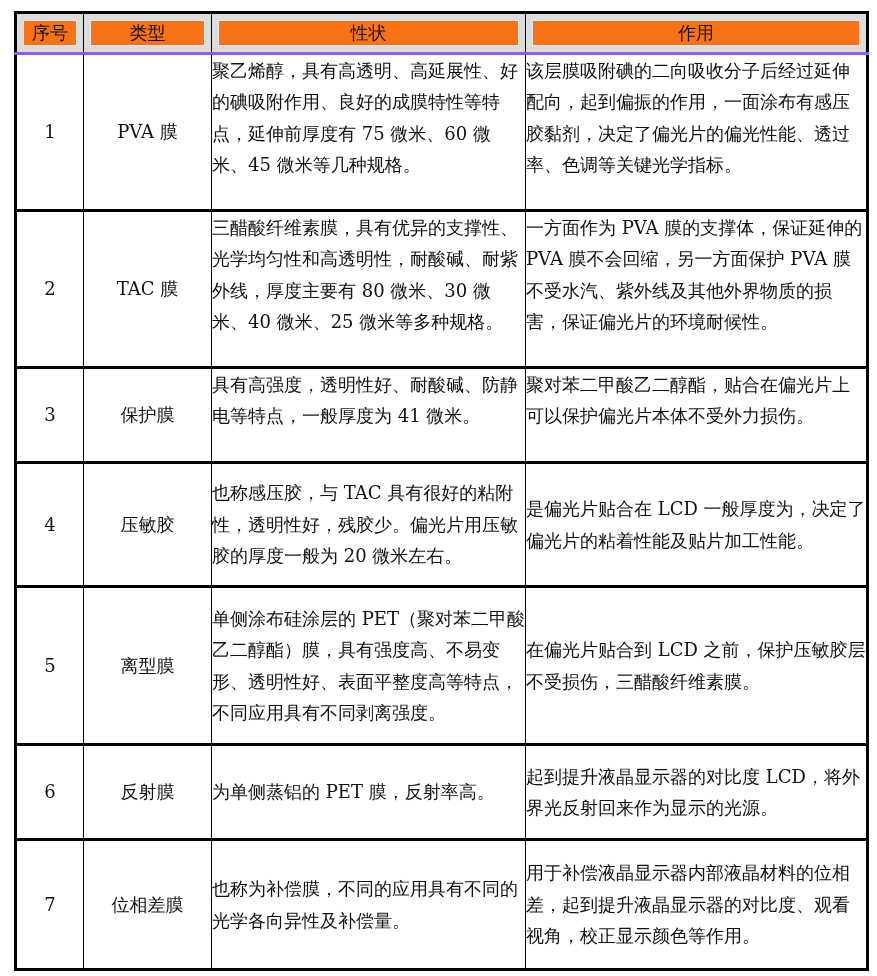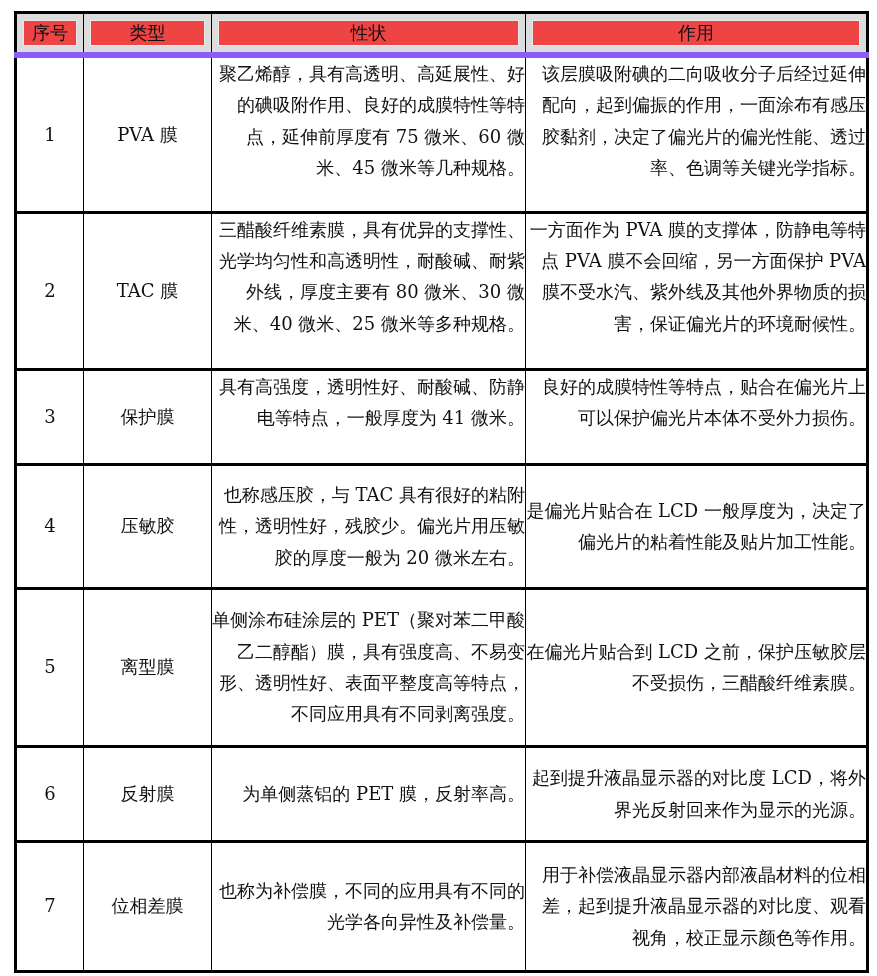--- a/index.html
+++ b/index.html
@@ -8,28 +8,28 @@
     table.spec {
       position: absolute; left: 14px; top: 11px;
       width: 852px; border-collapse: collapse;
       border: 3px solid #000; table-layout: fixed;
     }
     table.spec th, table.spec td {
       border: 1px solid #000; padding: 0;
       font-size: 18px; line-height: 31.4px;
     }
     table.spec thead th {
-      background: #ef4444; font-weight: normal; height: 38px;
+      background: #f97316; font-weight: normal; height: 38px;
       font-family: "DejaVu Sans", "Liberation Sans", sans-serif;
-      border-bottom: 6px solid #8b5cf6; text-align: center;
+      border-bottom: 3px solid #8b5cf6; text-align: center;
       box-shadow: inset 0 0 0 6px #dcdcdc, inset 0 0 0 7px #e8e8e8;
     }
     table.spec tbody tr { border-bottom: 3px solid #000; }
     td.num, td.type { text-align: center; vertical-align: middle; }
-    td.desc, td.func { text-align: right; vertical-align: middle; padding: 0 8px 0 9px; }
+    td.desc, td.func { text-align: left; vertical-align: middle; padding: 0 8px 0 9px; }
     td.desc { vertical-align: top; }
     tr.r1 { height: 157px; } tr.r2 { height: 157px; } tr.r3 { height: 95px; }
     tr.r4 { height: 124px; } tr.r5 { height: 158px; } tr.r6 { height: 95px; }
     tr.r7 { height: 130px; }
     tr.r4 td.desc, tr.r5 td.desc, tr.r6 td.desc, tr.r7 td.desc { vertical-align: middle; }
     tr.r1 td.func, tr.r2 td.func, tr.r3 td.func { vertical-align: top; }
   </style>
 </head>
 <body>
 
@@ -52,27 +52,27 @@
     <tr class="r1">
       <td class="num">1</td>
       <td class="type">PVA 膜</td>
       <td class="desc">聚乙烯醇，具有高透明、高延展性、好的碘吸附作用、良好的成膜特性等特点，延伸前厚度有 75 微米、60 微米、45 微米等几种规格。</td>
       <td class="func">该层膜吸附碘的二向吸收分子后经过延伸配向，起到偏振的作用，一面涂布有感压胶黏剂，决定了偏光片的偏光性能、透过率、色调等关键光学指标。</td>
     </tr>
     <tr class="r2">
       <td class="num">2</td>
       <td class="type">TAC 膜</td>
       <td class="desc">三醋酸纤维素膜，具有优异的支撑性、光学均匀性和高透明性，耐酸碱、耐紫外线，厚度主要有 80 微米、30 微米、40 微米、25 微米等多种规格。</td>
-      <td class="func">一方面作为 PVA 膜的支撑体，防静电等特点 PVA 膜不会回缩，另一方面保护 PVA 膜不受水汽、紫外线及其他外界物质的损害，保证偏光片的环境耐候性。</td>
+      <td class="func">一方面作为 PVA 膜的支撑体，保证延伸的 PVA 膜不会回缩，另一方面保护 PVA 膜不受水汽、紫外线及其他外界物质的损害，保证偏光片的环境耐候性。</td>
     </tr>
     <tr class="r3">
       <td class="num">3</td>
       <td class="type">保护膜</td>
       <td class="desc">具有高强度，透明性好、耐酸碱、防静电等特点，一般厚度为 41 微米。</td>
-      <td class="func">良好的成膜特性等特点，贴合在偏光片上可以保护偏光片本体不受外力损伤。</td>
+      <td class="func">聚对苯二甲酸乙二醇酯，贴合在偏光片上可以保护偏光片本体不受外力损伤。</td>
     </tr>
     <tr class="r4">
       <td class="num">4</td>
       <td class="type">压敏胶</td>
       <td class="desc">也称感压胶，与 TAC 具有很好的粘附性，透明性好，残胶少。偏光片用压敏胶的厚度一般为 20 微米左右。</td>
       <td class="func">是偏光片贴合在 LCD 一般厚度为，决定了偏光片的粘着性能及贴片加工性能。</td>
     </tr>
     <tr class="r5">
       <td class="num">5</td>
       <td class="type">离型膜</td>

